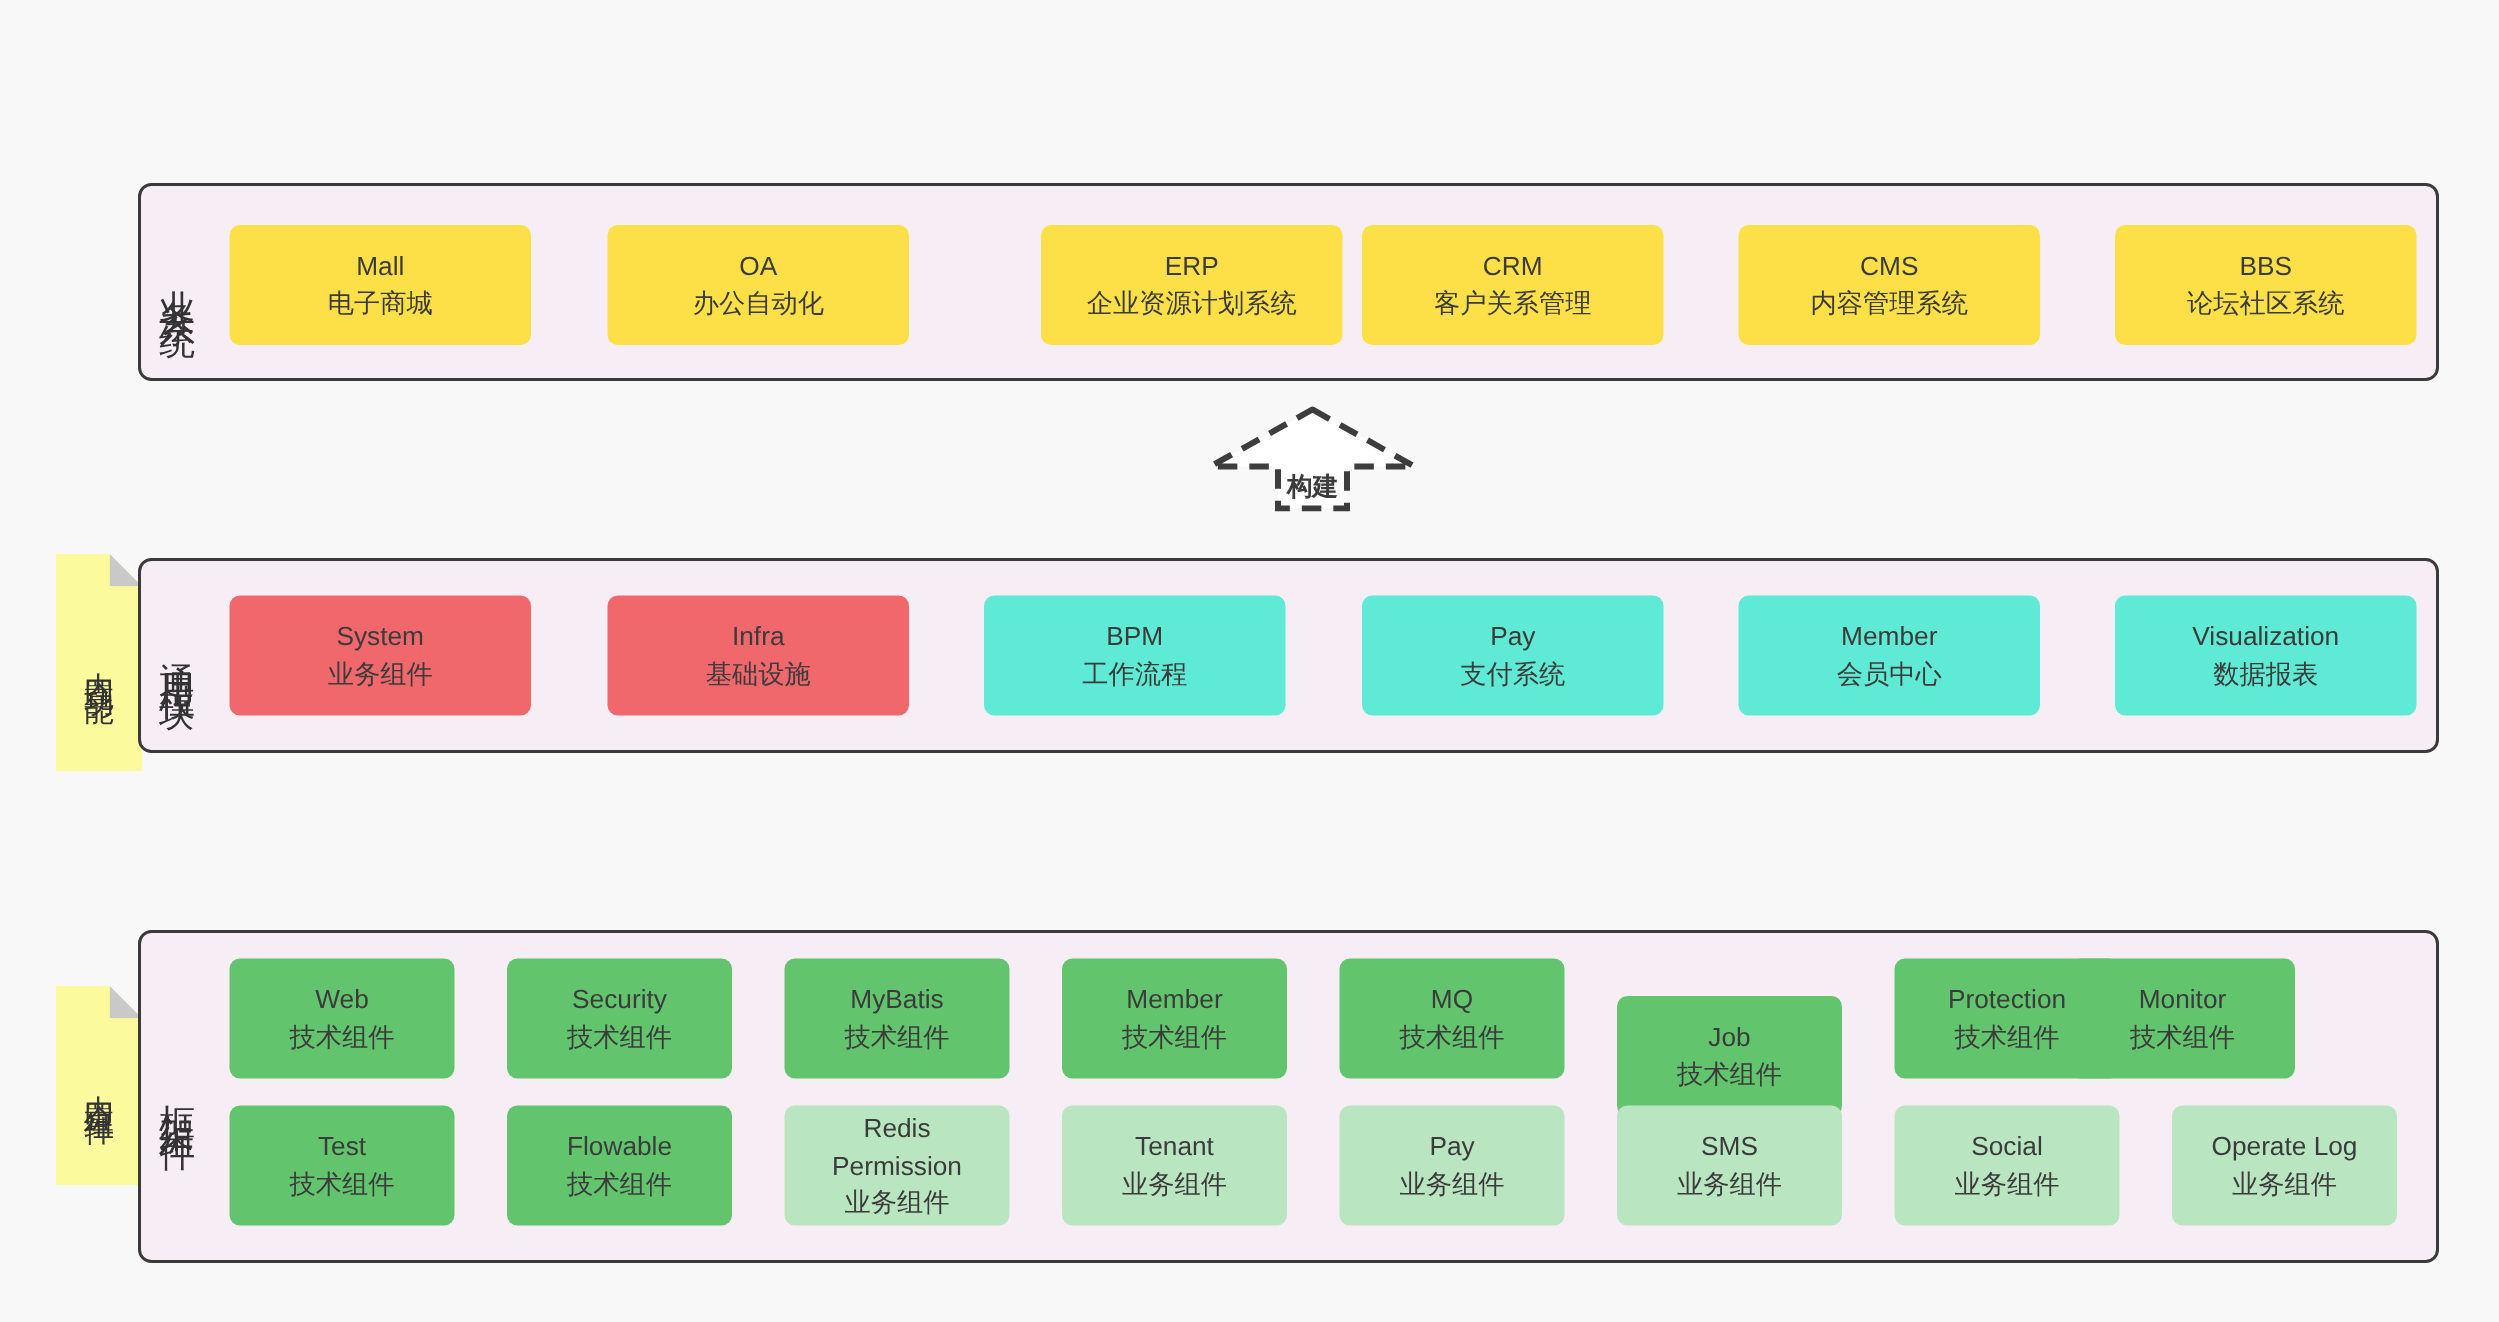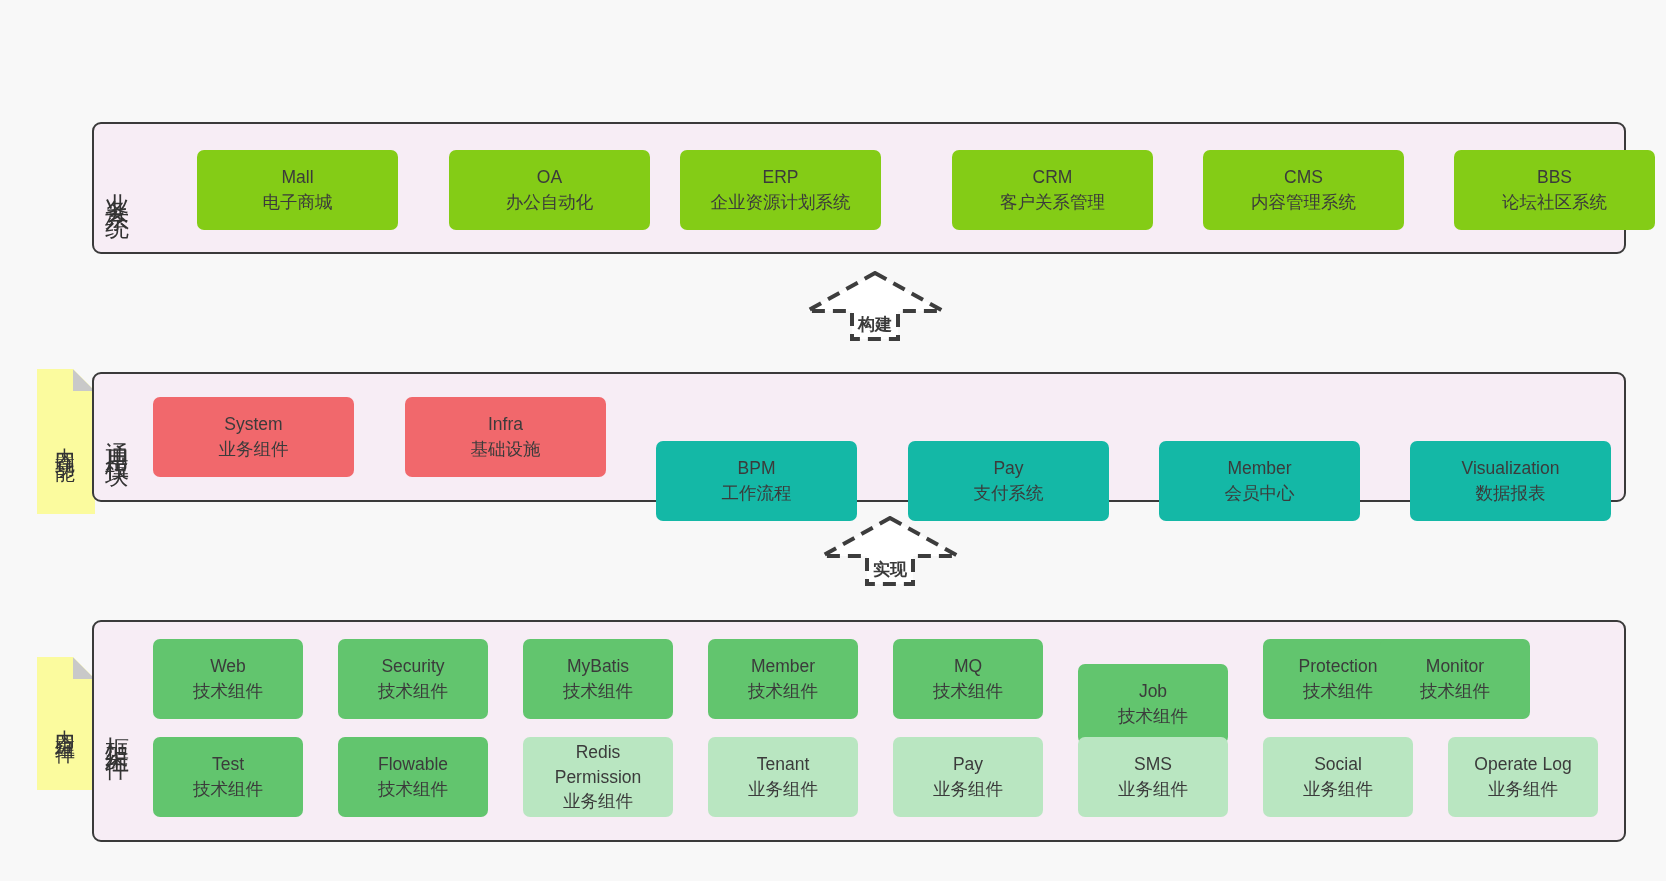--- a/index.html
+++ b/index.html
@@ -46,23 +46,23 @@
     text-align:center;
     font-size:17.5px;
     line-height:1.42;
     color:#3b3b3b;
     box-sizing:border-box;
     padding:0 18px;
     z-index:2;
   }
   .box .t, .box .s { display:block; max-width:100%; }
   .box.sm { width:150px; }
-  .blue   { background:#84cc16;margin-left:44px; }
+  .blue   { background:#fde047; }
   .red    { background:#f1686c; }
-  .pink   { background:#14b8a6;margin-top:44px; }
+  .pink   { background:#5eead4; }
   .gdark  { background:#62c56e; }
   .glight { background:#b9e6c1; }
   .sticky {
     position:absolute;
     background:#fbfb9e;
     z-index:0;
     clip-path:polygon(0 0, calc(100% - 22px) 0, 100% 22px, 100% 100%, 0 100%);
     display:flex;
     align-items:center;
     justify-content:center;
@@ -107,21 +107,21 @@
     <div class="vlabel" style="left:100px;top:122px;height:132px">业务系统</div>
 
     <div class="box blue" style="left:153px;top:150px">
       <span class="t">Mall</span>
       <span class="s">电子商城</span>
     </div>
     <div class="box blue" style="left:405px;top:150px">
       <span class="t">OA</span>
       <span class="s">办公自动化</span>
     </div>
-    <div class="box blue" style="left:636px;top:150px">
+    <div class="box blue" style="left:694px;top:150px">
       <span class="t">ERP</span>
       <span class="s">企业资源计划系统</span>
     </div>
     <div class="box blue" style="left:908px;top:150px">
       <span class="t">CRM</span>
       <span class="s">客户关系管理</span>
     </div>
     <div class="box blue" style="left:1159px;top:150px">
       <span class="t">CMS</span>
       <span class="s">内容管理系统</span>
@@ -166,26 +166,20 @@
     <div class="box pink" style="left:1159px;top:397px">
       <span class="t">Member</span>
       <span class="s">会员中心</span>
     </div>
     <div class="box pink" style="left:1410px;top:397px">
       <span class="t">Visualization</span>
       <span class="s">数据报表</span>
     </div>
   </div>
 
-  <div class="arrow" style="left:820px;top:516px">
-    <svg width="140" height="70" viewBox="0 0 140 70">
-      <polygon points="70,2 138,40 93,40 93,68 47,68 47,40 2,40" fill="#ffffff" stroke="#3d3d3d" stroke-width="4" stroke-dasharray="13 8"></polygon>
-    </svg>
-    <div class="alabel">实现</div>
-  </div>
 
   <div>
     <div class="sticky" style="left:37px;top:657px;width:58px;height:133px">
       <span class="fold"></span>
       <span class="stext">内置组件</span>
     </div>
     <div class="panel" style="left:92px;top:620px;width:1534px;height:222px"></div>
     <div class="vlabel" style="left:100px;top:620px;height:222px">框架组件</div>
 
     <div class="box sm gdark" style="left:153px;top:639px">

